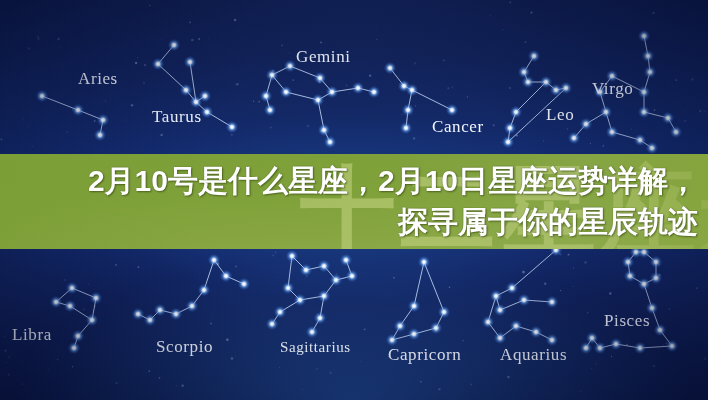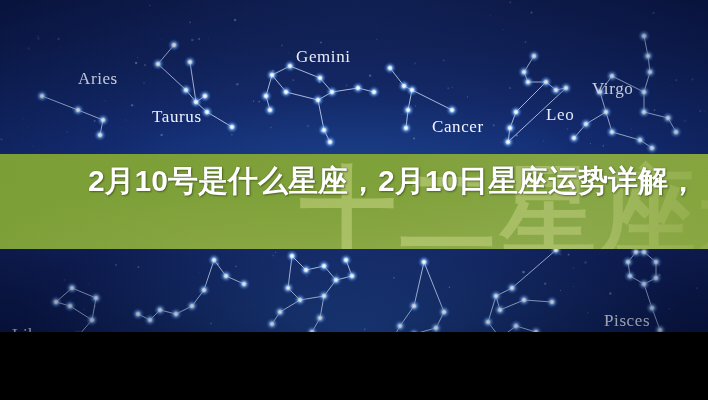--- a/index.html
+++ b/index.html
@@ -3,21 +3,21 @@
 <meta charset="utf-8">
 <style>
   html, body {
     margin: 0;
     padding: 0;
     background: #000;
   }
   #stage {
     position: relative;
     width: 708px;
-    height: 332px;
+    height: 400px;
     overflow: hidden;
     font-family: "Liberation Sans", sans-serif;
     background: #0369a1;
   }
 
   
   .sky {
     position: absolute;
     inset: 0;
     background:
@@ -642,15 +642,15 @@
     </g>
   </svg>
 
   <div class="sky-vignette"></div>
 
   <div class="banner">
     <div class="banner-wm2">十二星座运势</div>
     <div class="banner-sheen"></div>
   </div>
 
-  <div class="headline"><span>2月10号是什么星座，2月10日星座运势详解，</span><br></div>
+  <div class="headline"><span>2月10号是什么星座，2月10日星座运势详解，</span><br><span>探寻属于你的星辰轨迹</span></div>
 
 </div>
 
 </body></html>

